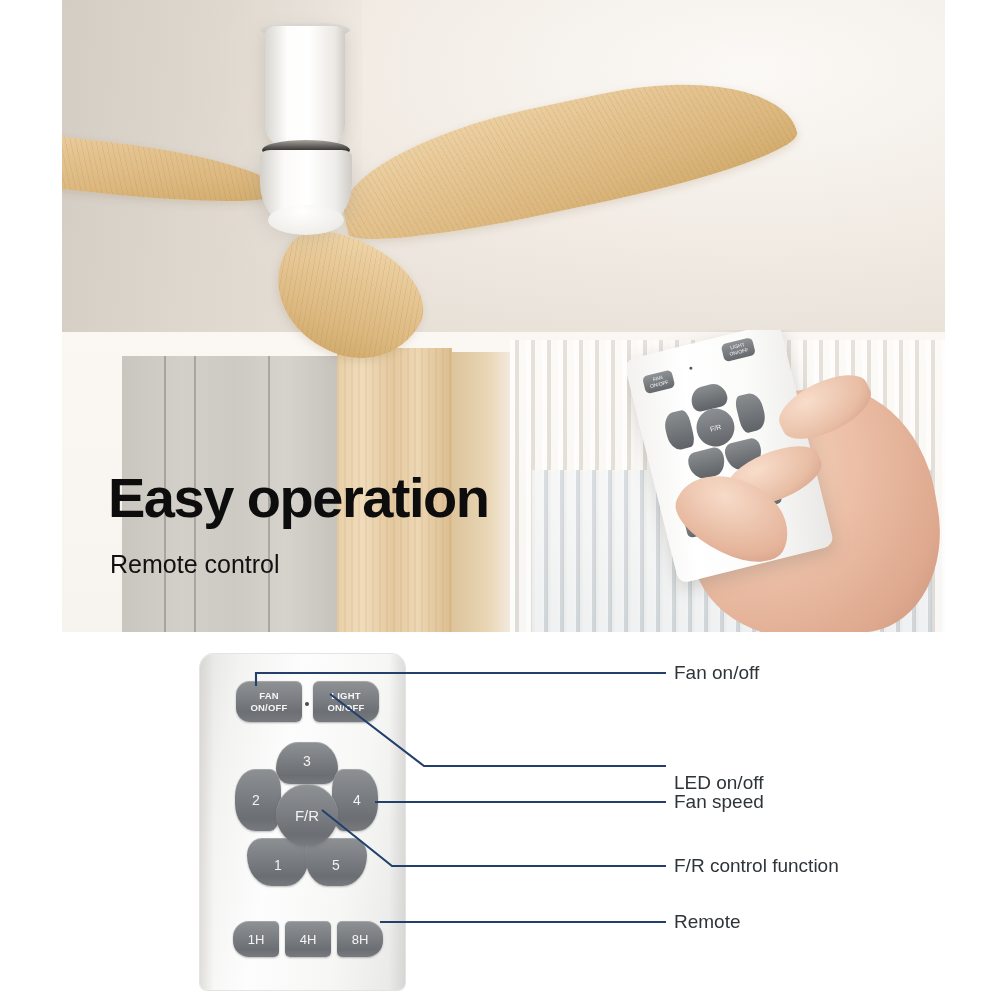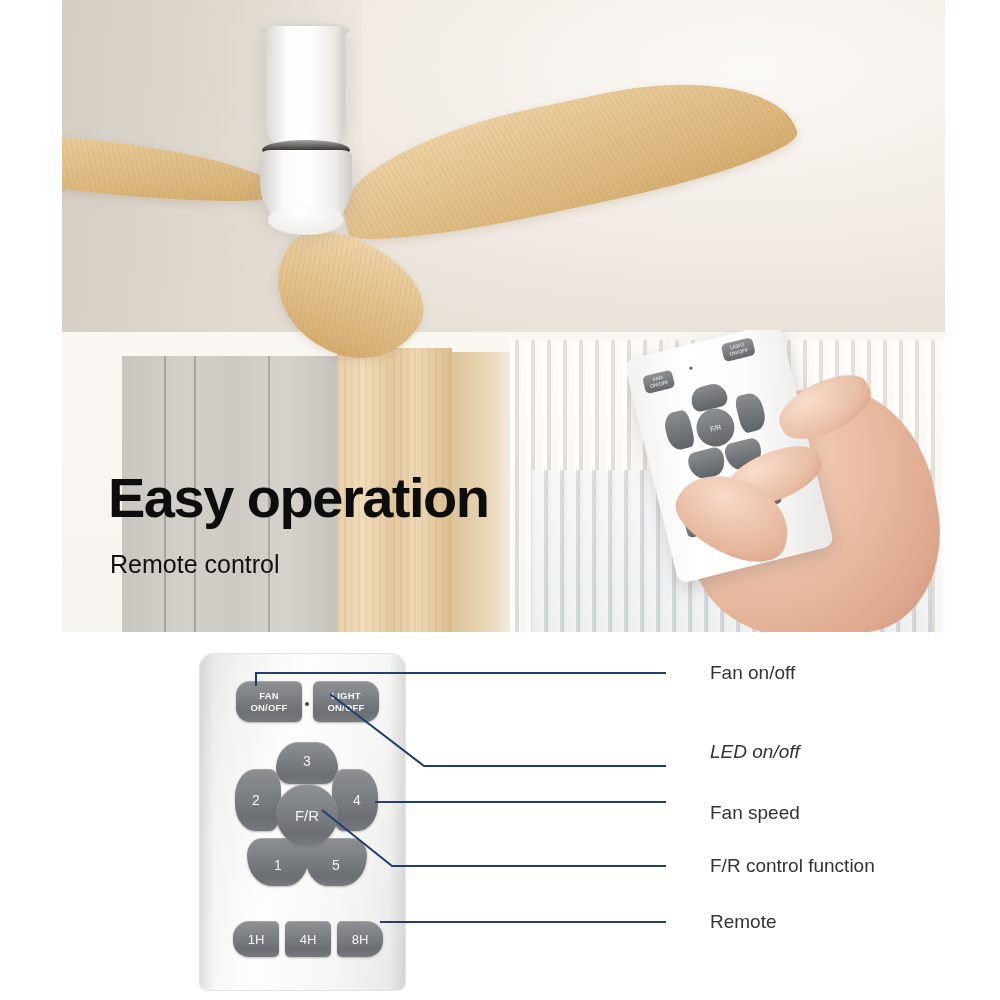--- a/index.html
+++ b/index.html
@@ -264,21 +264,20 @@
   #t3{left:104px;border-radius:5px 16px 16px 5px;}
 
   
   #callouts{position:absolute;left:0;top:0;width:1000px;height:366px;}
 
   .clabel{
     position:absolute;
     font-size:19px;color:#2f3438;
     font-family:"Liberation Sans", sans-serif;
     white-space:nowrap;
-    margin-left:36px;
   }
 </style>
 </head>
 <body>
 
 <div id="hero">
 
   <div class="hero-ceiling"></div>
   <div class="hero-room"></div>
 
@@ -369,17 +368,17 @@
 
       <path d="M 375,168 L 666,168"></path>
 
       <path d="M 322,176 L 392,232 L 666,232"></path>
 
       <path d="M 380,288 L 666,288"></path>
     </g>
   </svg>
 
   <div class="clabel" style="left:674px;top:28px;">Fan on/off</div>
-  <div class="clabel" style="left:674px;top:107px;font-style:italic;">LED on/off</div>
-  <div class="clabel" style="left:674px;top:168px;">Fan speed</div>
+  <div class="clabel" style="left:674px;top:138px;">LED on/off</div>
+  <div class="clabel" style="left:674px;top:157px;">Fan speed</div>
   <div class="clabel" style="left:674px;top:221px;">F/R control function</div>
   <div class="clabel" style="left:674px;top:277px;">Remote</div>
 </div>
 
 </body></html>

